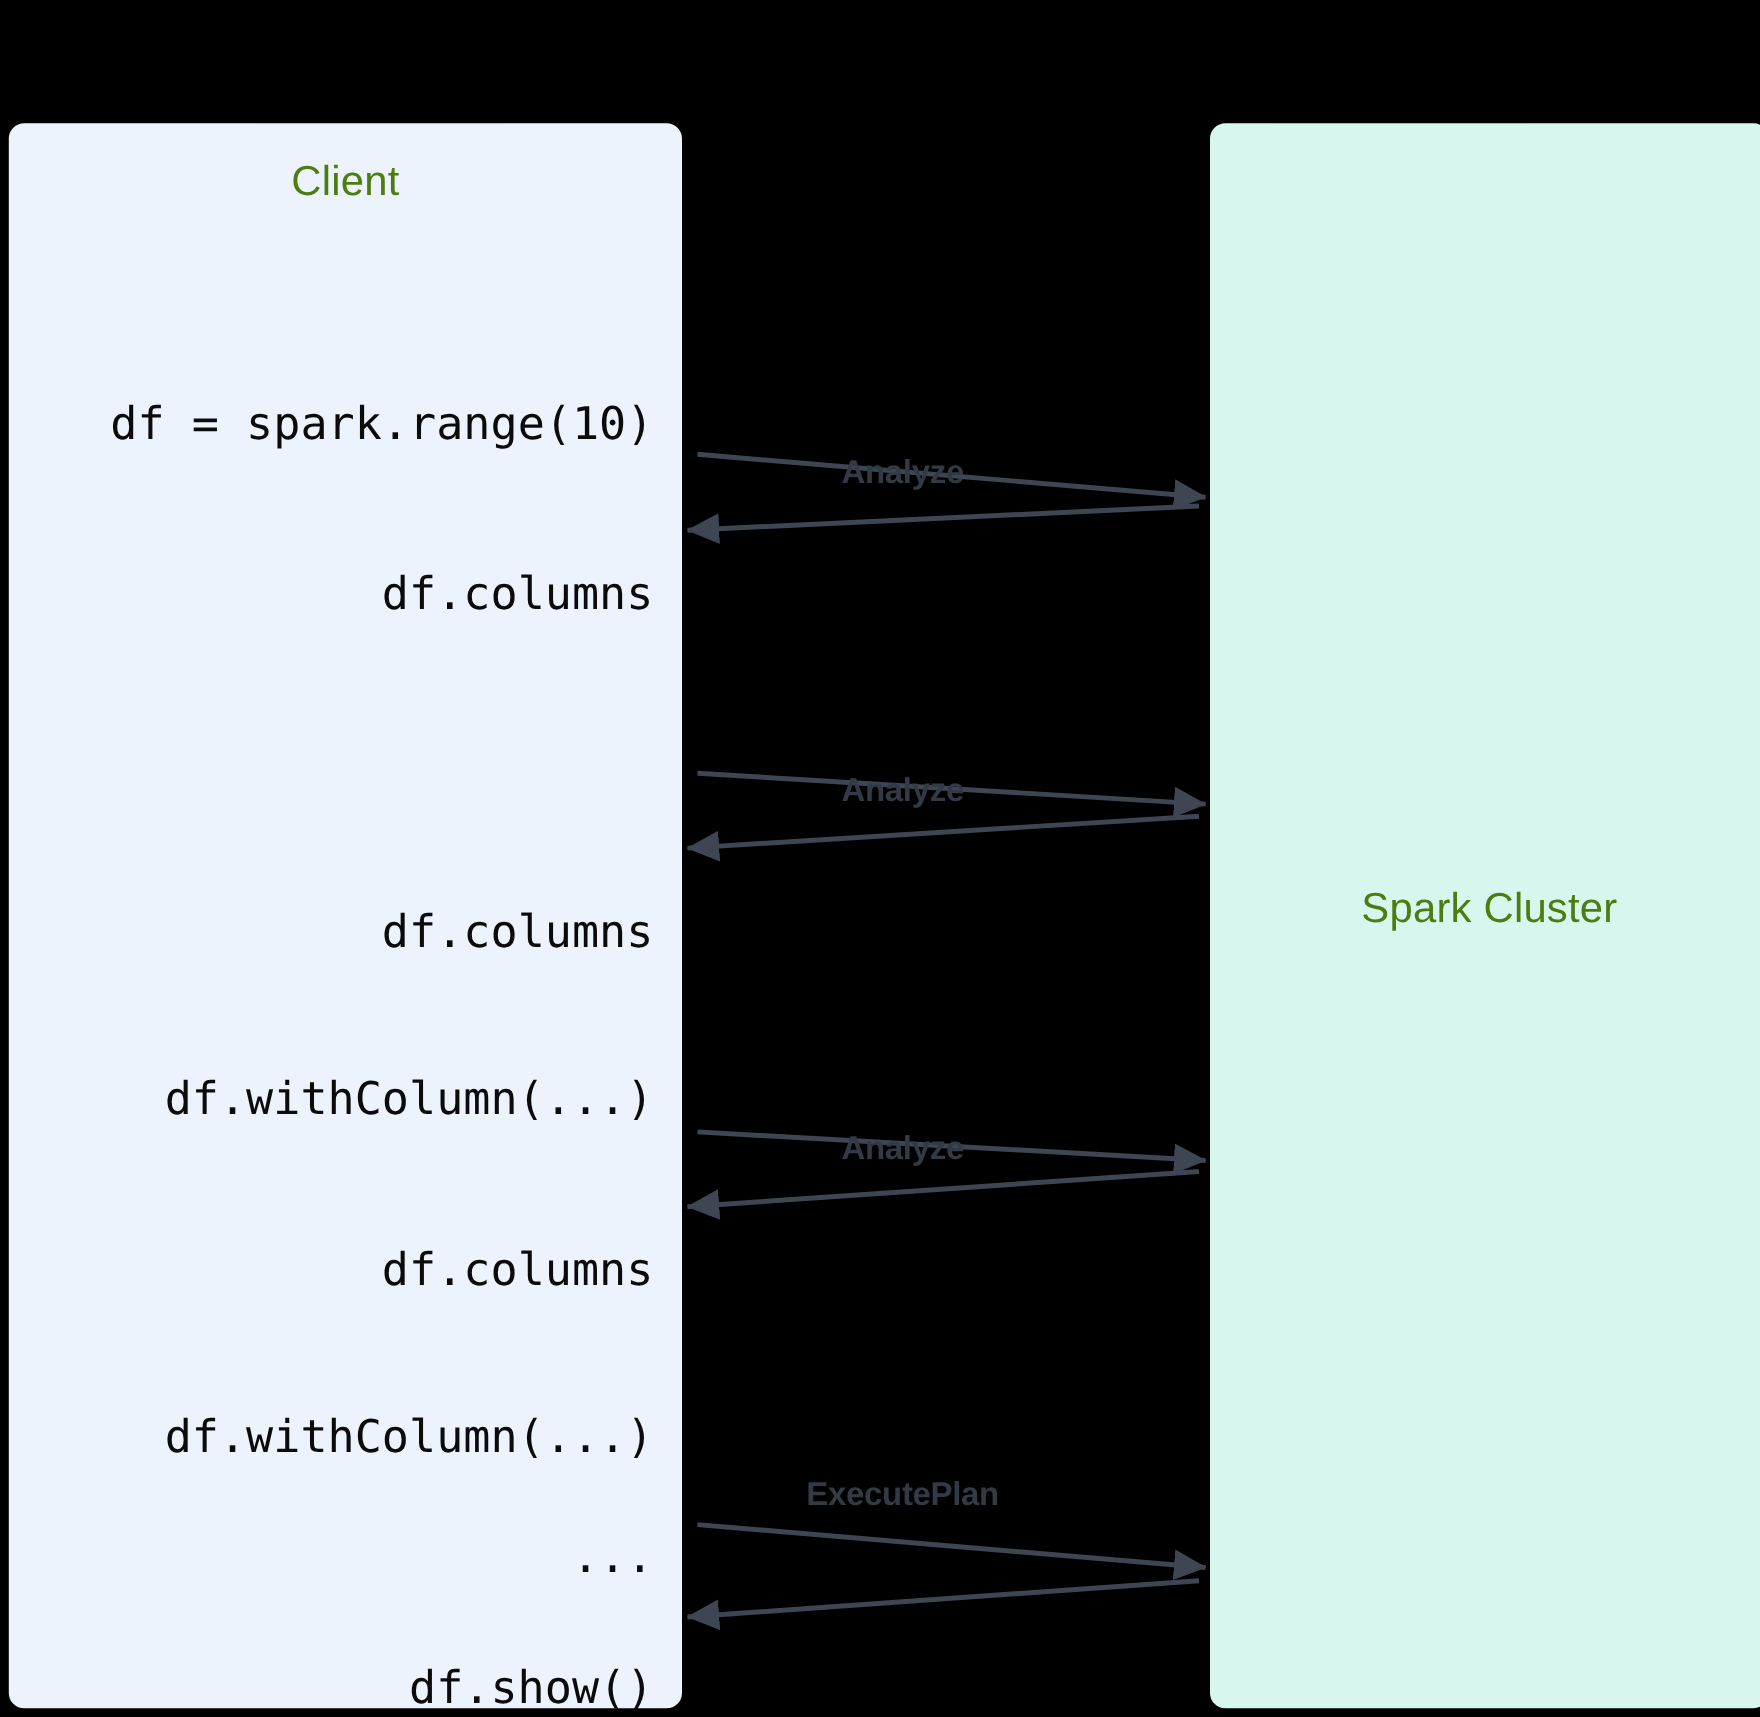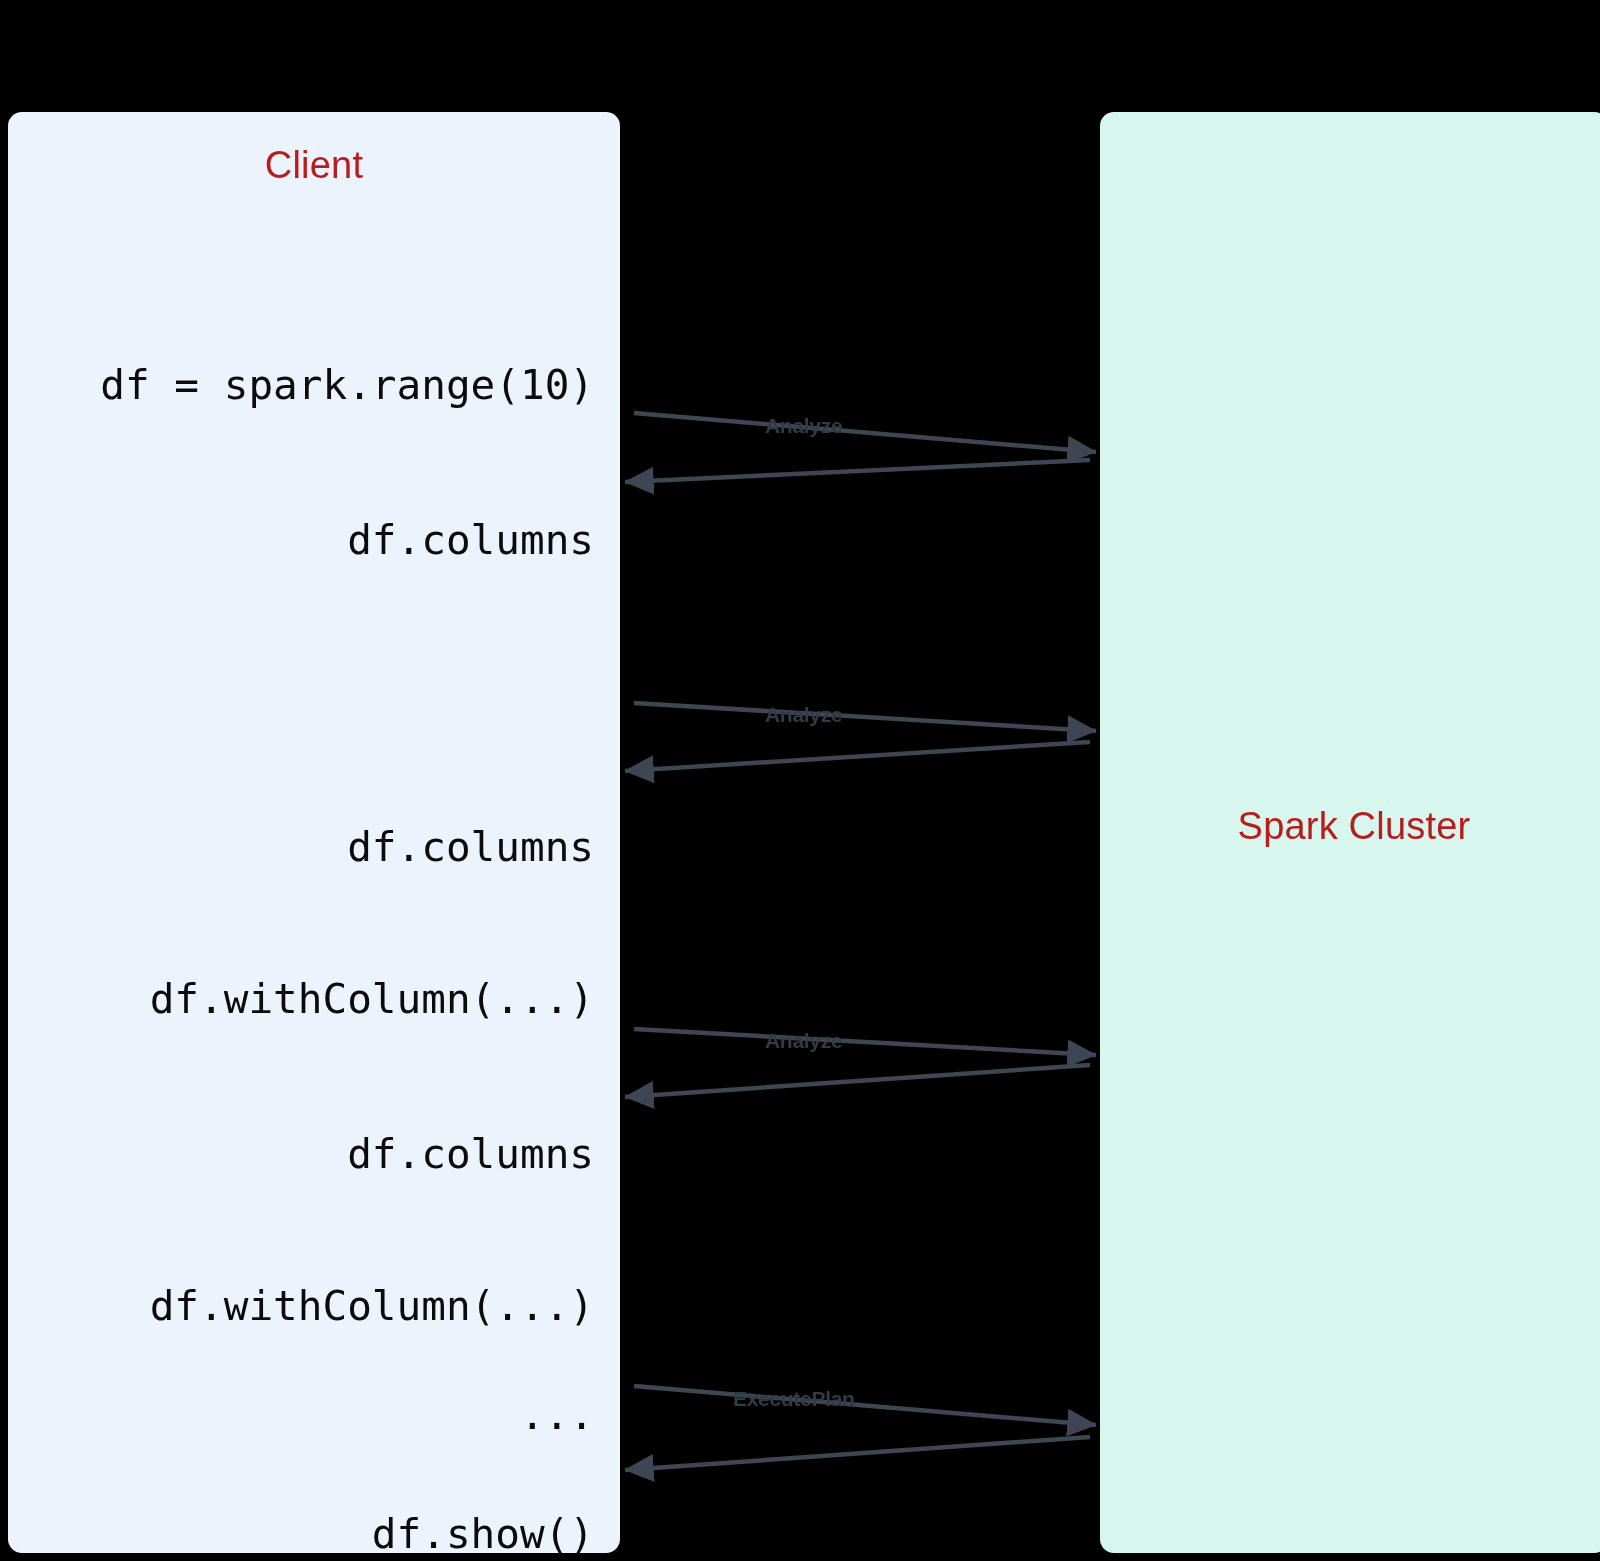--- a/index.html
+++ b/index.html
@@ -36,21 +36,21 @@
     height: 1441px;
     background: #d7f6ee;
     border-radius: 14px;
   }
 
   .panel-title {
     position: absolute;
     left: 0;
     width: 100%;
     text-align: center;
-    color: #b91c1c;
+    color: #4d7c0f;
     font-size: 38px;
     line-height: 1;
     letter-spacing: 0.2px;
     white-space: nowrap;
   }
   #client-title  { top: 34px; }
   #cluster-title { top: 695px; }
 
   
   .code-line {
@@ -72,21 +72,21 @@
     top: 0;
     width: 1600px;
     height: 1561px;
     pointer-events: none;
   }
 
   
   .msg-label {
     position: absolute;
     color: #323a45;
-    font-size: 21px;
+    font-size: 30px;
     font-weight: bold;
     line-height: 1;
     white-space: nowrap;
     letter-spacing: -0.3px;
   }
 </style>
 </head>
 <body>
 
 <div id="canvas">
@@ -126,16 +126,16 @@
         <line x1="1090" y1="1065" x2="625" y2="1097" stroke="#3d4652" stroke-width="4.5" marker-end="url(#arrow-left)"></line>
         <line x1="634" y1="1386" x2="1096" y2="1425" stroke="#3d4652" stroke-width="4.5" marker-end="url(#arrow-right)"></line>
         <line x1="1090" y1="1437" x2="625" y2="1470" stroke="#3d4652" stroke-width="4.5" marker-end="url(#arrow-left)"></line>
       </g>
   </svg>
 
   <div id="label-group">
       <div class="msg-label" style="left: 765px; top: 415px;">Analyze</div>
       <div class="msg-label" style="left: 765px; top: 704px;">Analyze</div>
       <div class="msg-label" style="left: 765px; top: 1030px;">Analyze</div>
-      <div class="msg-label" style="left: 733px; top: 1388px;">ExecutePlan</div>
+      <div class="msg-label" style="left: 733px; top: 1344px;">ExecutePlan</div>
     </div>
 
 </div>
 
 </body></html>

